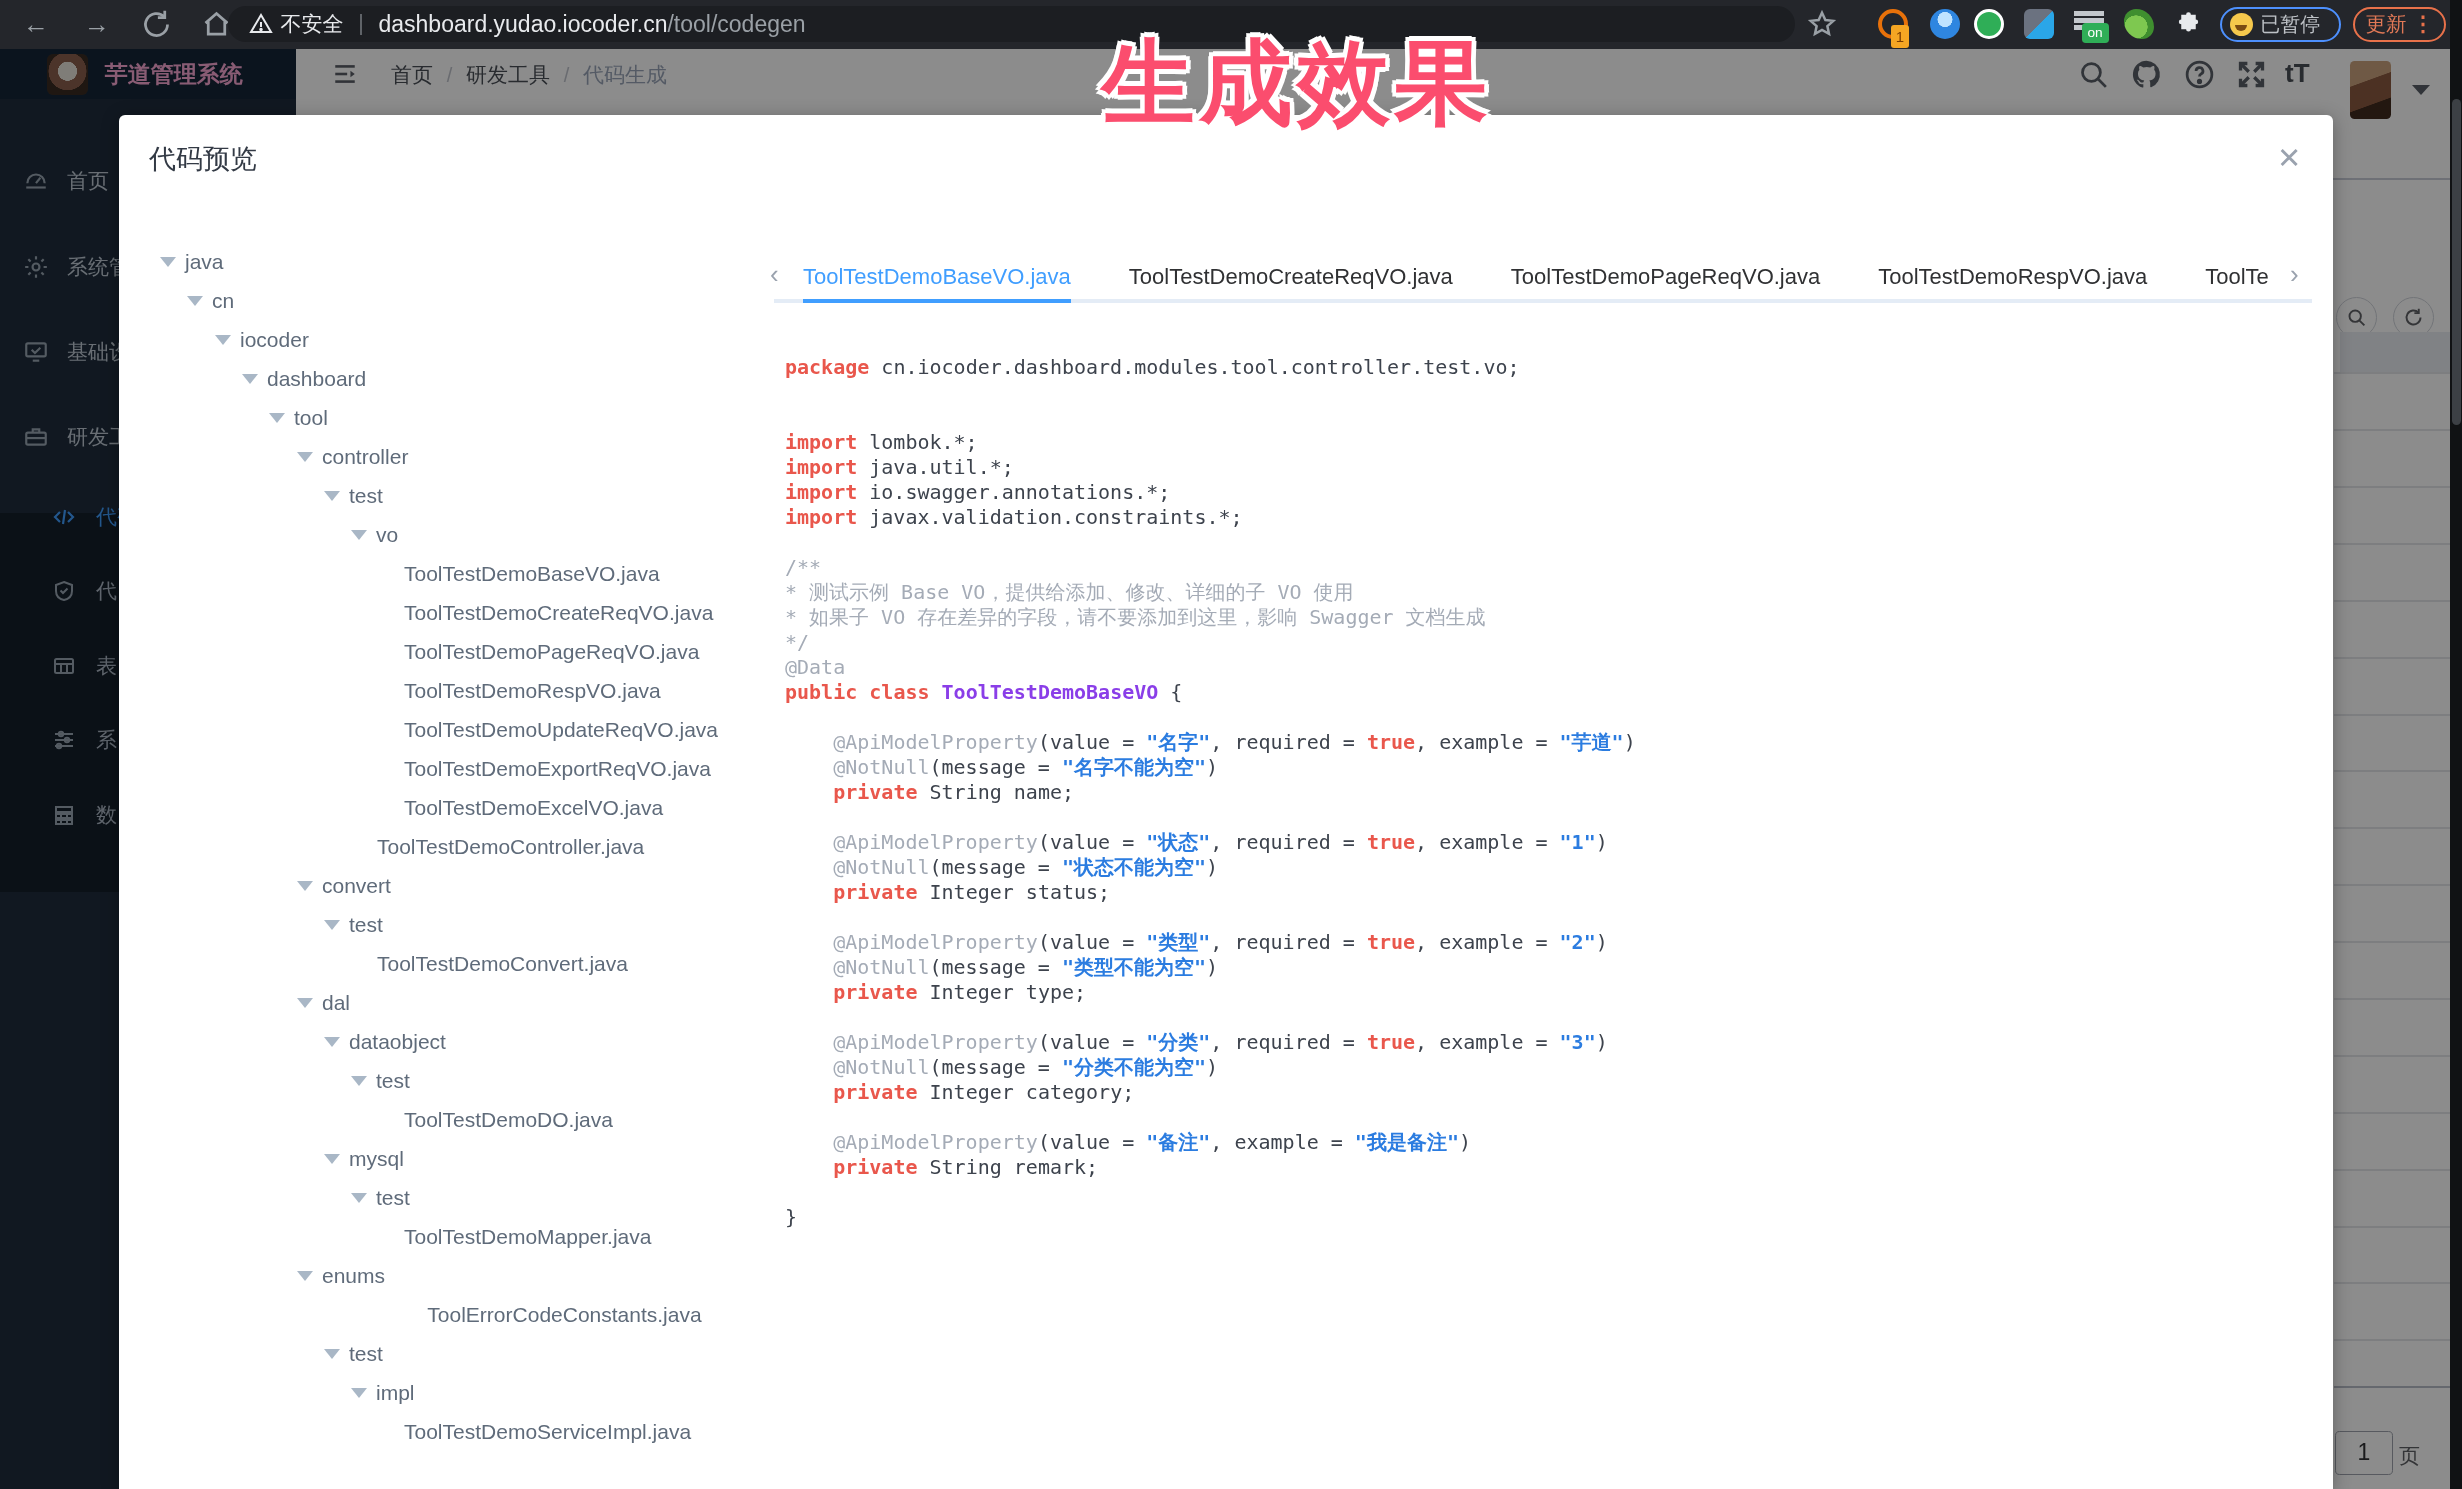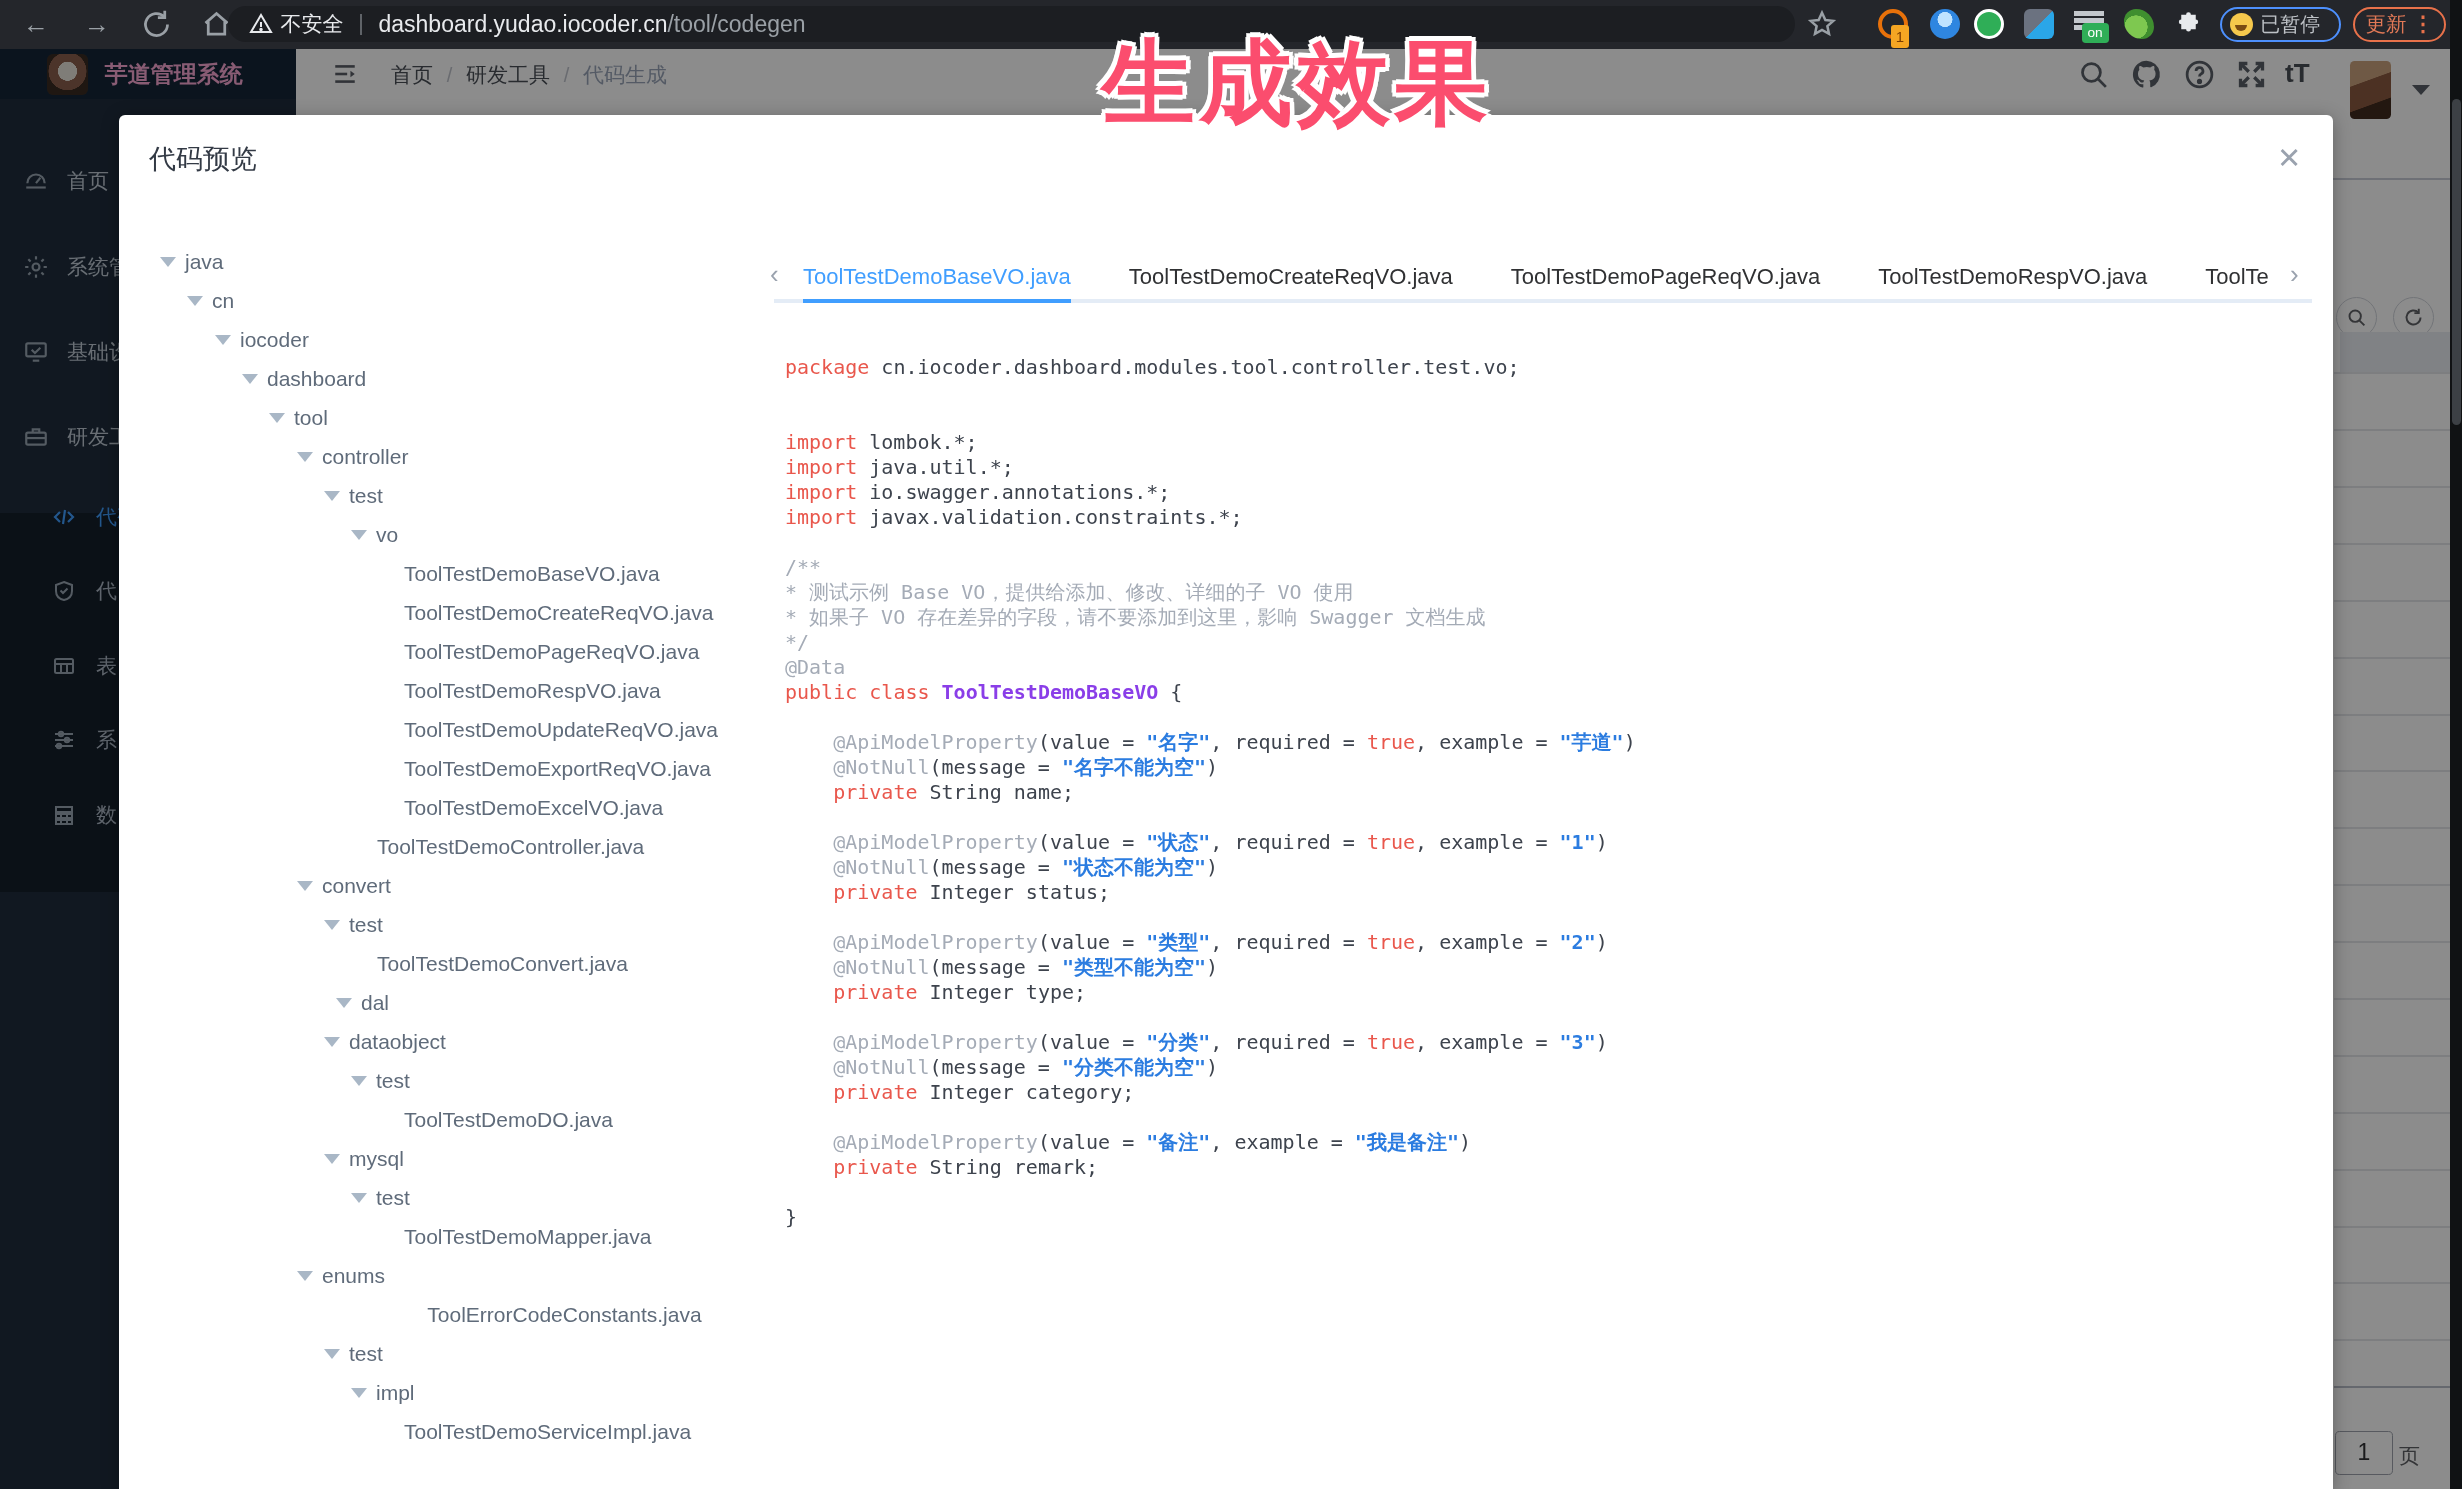--- a/index.html
+++ b/index.html
@@ -95,21 +95,21 @@
   #tab-chevron-r { left:2171px; top:144px; font-size:26px; color:#9aa2ae; }
   #tab-strip { left:684px; top:135px; height:53px; display:flex; gap:58px; align-items:center; }
   .tab { position:relative; height:53px; display:flex; align-items:center; font-size:22px; font-weight:500;
          color:#303133; white-space:nowrap; }
   .tab.active { color:#409EFF; }
   .tab.active:after { content:""; position:absolute; left:0; right:0; bottom:0; height:3.8px; background:#409EFF; }
 
   
   #code { left:666px; top:240px; width:1487px; font-family:"DejaVu Sans Mono", monospace;
           font-size:20px; line-height:25px; white-space:pre; color:#3d434d; }
-  .tok-k { color:#e9574c; font-weight:normal; }
+  .tok-k { color:#e9574c; font-weight:bold; }
   .tok-s { color:#2b7ce0; font-weight:bold; }
   .tok-t { color:#8a3ee8; font-weight:bold; }
   .tok-m { color:#a4abb6; }
   .tok-c { color:#a4abb6; }
 
   
   #annotation { left:1024px; top:21px; width:546px; text-align:center; z-index:70; font-size:93px; font-weight:bold;
         letter-spacing:4.6px; color:#fb4d6e;
         text-shadow:-3.8px -3.8px 0 #fff,3.8px -3.8px 0 #fff,-3.8px 3.8px 0 #fff,3.8px 3.8px 0 #fff,0 -4.6px 0 #fff,0 4.6px 0 #fff,-4.6px 0 0 #fff,4.6px 0 0 #fff; }
   svg { display:block; }
@@ -449,21 +449,21 @@
         <span>convert</span>
       </div>
       <div class="tree-row" style="padding-left: 205px;">
         <span class="tree-caret"></span>
         <span>test</span>
       </div>
       <div class="tree-row" style="padding-left: 232px;">
         <span class="tree-spacer"></span>
         <span>ToolTestDemoConvert.java</span>
       </div>
-      <div class="tree-row" style="padding-left: 178px; margin-left: 39px;">
+      <div class="tree-row" style="padding-left: 178px;">
         <span class="tree-caret"></span>
         <span>dal</span>
       </div>
       <div class="tree-row" style="padding-left: 205px;">
         <span class="tree-caret"></span>
         <span>dataobject</span>
       </div>
       <div class="tree-row" style="padding-left: 232px;">
         <span class="tree-caret"></span>
         <span>test</span>

